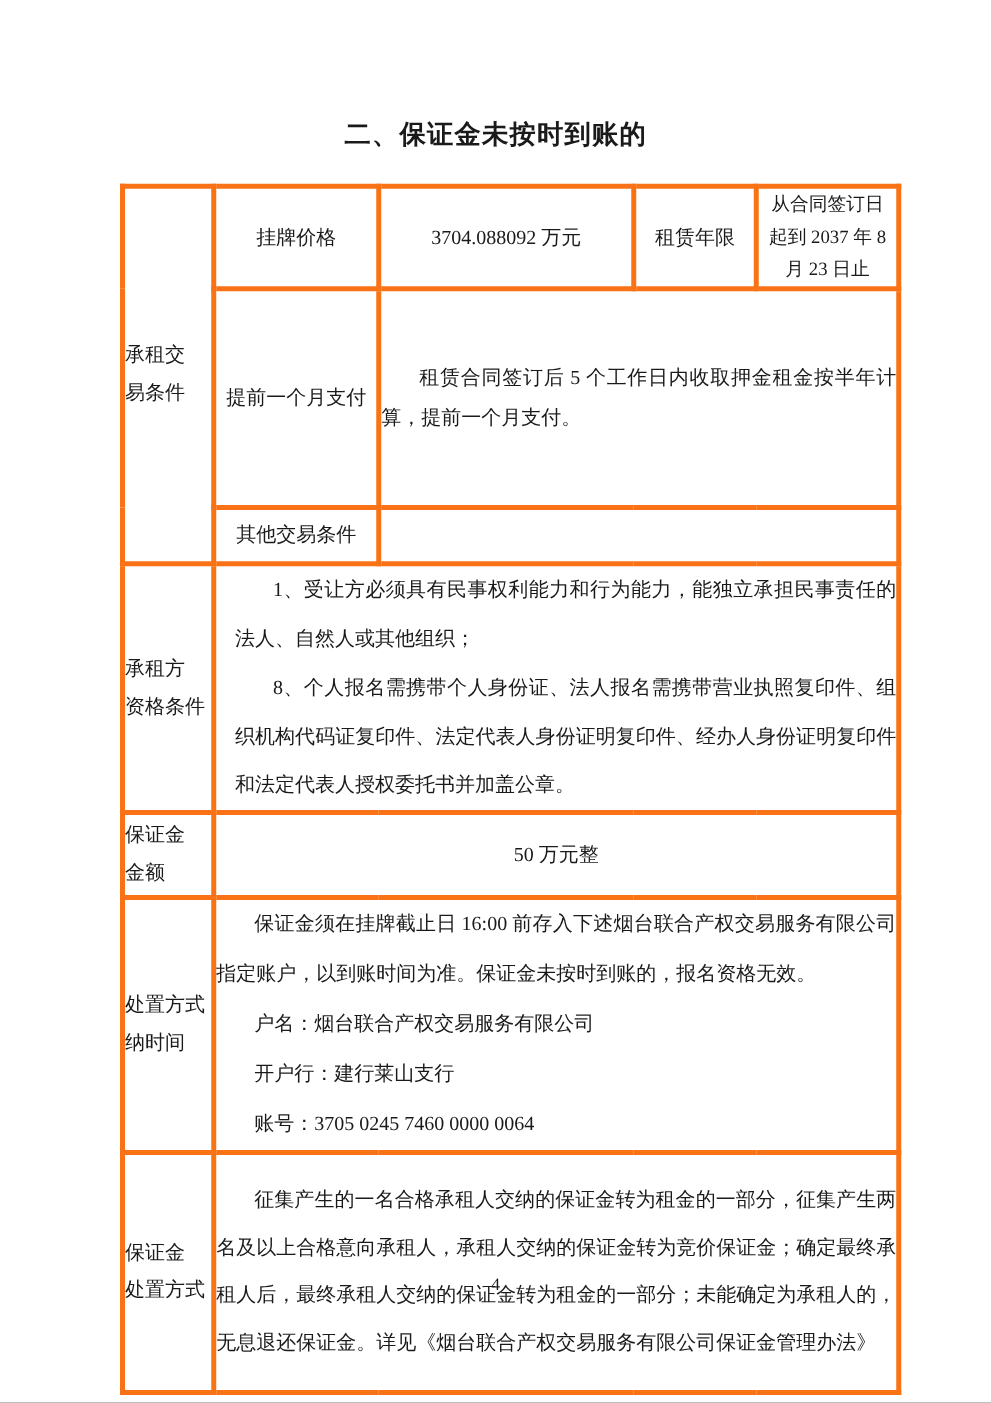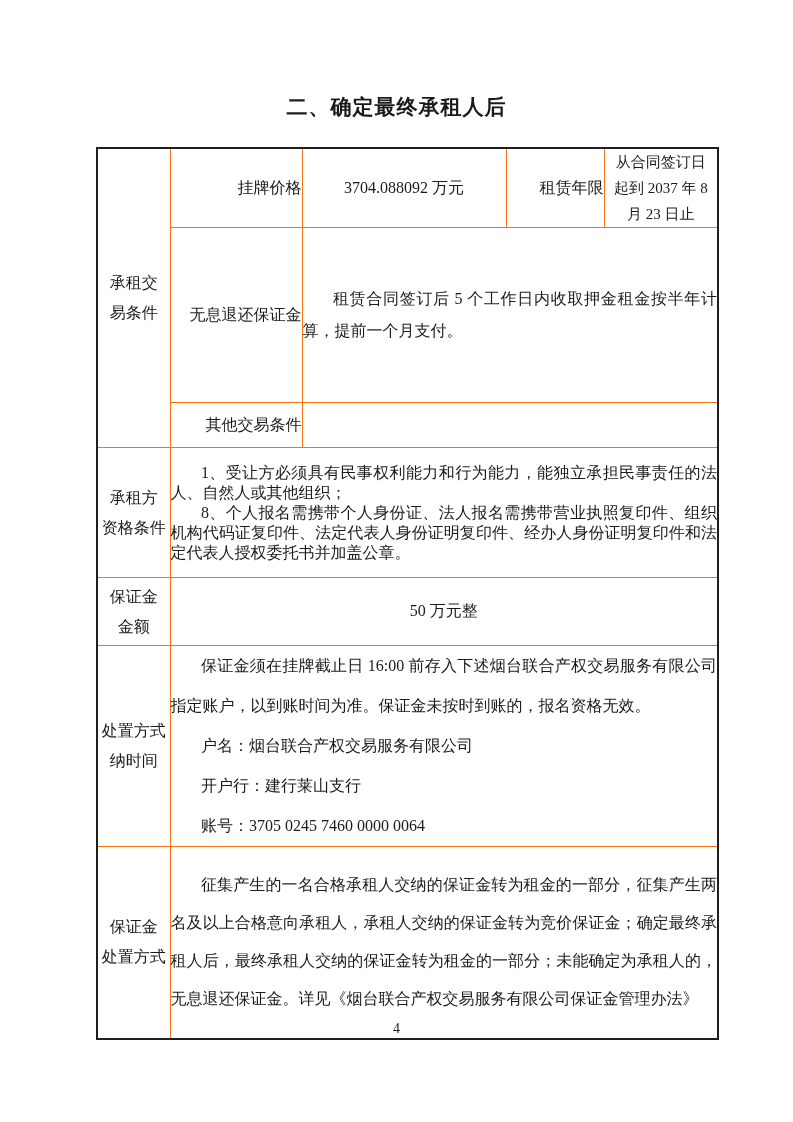--- a/index.html
+++ b/index.html
@@ -27,46 +27,46 @@
     position: absolute;
     left: 96px;
     top: 147px;
     width: 621px;
     border-collapse: collapse;
     table-layout: fixed;
     border: 2px solid #1f1f1f;
     font-size: 16px;
   }
   .cond-table td {
-    border: 1px solid #f97316;
+    border: 4px solid #f97316;
     box-sizing: border-box;
     vertical-align: middle;
     padding: 0;
   }
   .hdr {
-    text-align: center;
+    text-align: left;
     white-space: pre-line;
     line-height: 30px;
     padding: 0 2px;
   }
-  .lbl { text-align: right; }
+  .lbl { text-align: center; }
   .val-center { text-align: center; }
   .term-cell {
     text-align: center;
     font-size: 15px;
     line-height: 26px;
     white-space: pre-line;
     padding: 0 2px;
   }
   .content {
     text-align: justify;
     padding: 0 5px;
   }
   .content p { margin: 0; text-indent: 1.9em; }
-  .lh27 p { line-height: 20px; }
+  .lh27 p { line-height: 39px; padding-left: 15px; }
   .lh32 p { line-height: 32px; }
   .lh38 p { line-height: 38px; }
   .lh40 p { line-height: 40px; }
   .page-number {
     position: absolute;
     top: 1021px;
     left: 0;
     width: 100%;
     text-align: center;
     font-size: 14px;
@@ -78,21 +78,21 @@
   tr.r4  { height: 130px; }
   tr.r5  { height: 68px; }
   tr.r6  { height: 195px; }
   tr.r7  { height: 192px; }
 </style>
 </head>
 <body>
 
 <div class="page">
 
-  <div class="doc-title">二、确定最终承租人后</div>
+  <div class="doc-title">二、保证金未按时到账的</div>
 
   <table class="cond-table">
     <colgroup>
       <col style="width:73px">
       <col style="width:132px">
       <col style="width:204px">
       <col style="width:98px">
       <col style="width:114px">
     </colgroup>
     <tbody>
@@ -100,21 +100,21 @@
         <td class="hdr" rowspan="3">承租交
 易条件</td>
         <td class="lbl">挂牌价格</td>
         <td class="val-center">3704.088092 万元</td>
         <td class="lbl">租赁年限</td>
         <td class="term-cell">从合同签订日
 起到 2037 年 8
 月 23 日止</td>
       </tr>
       <tr class="r2">
-        <td class="lbl">无息退还保证金</td>
+        <td class="lbl">提前一个月支付</td>
         <td class="content lh32" colspan="3">
           <p>租赁合同签订后 5 个工作日内收取押金租金按半年计算，提前一个月支付。</p>
         </td>
       </tr>
       <tr class="r3">
         <td class="lbl">其他交易条件</td>
         <td class="content" colspan="3"></td>
       </tr>
       <tr class="r4">
         <td class="hdr">承租方

